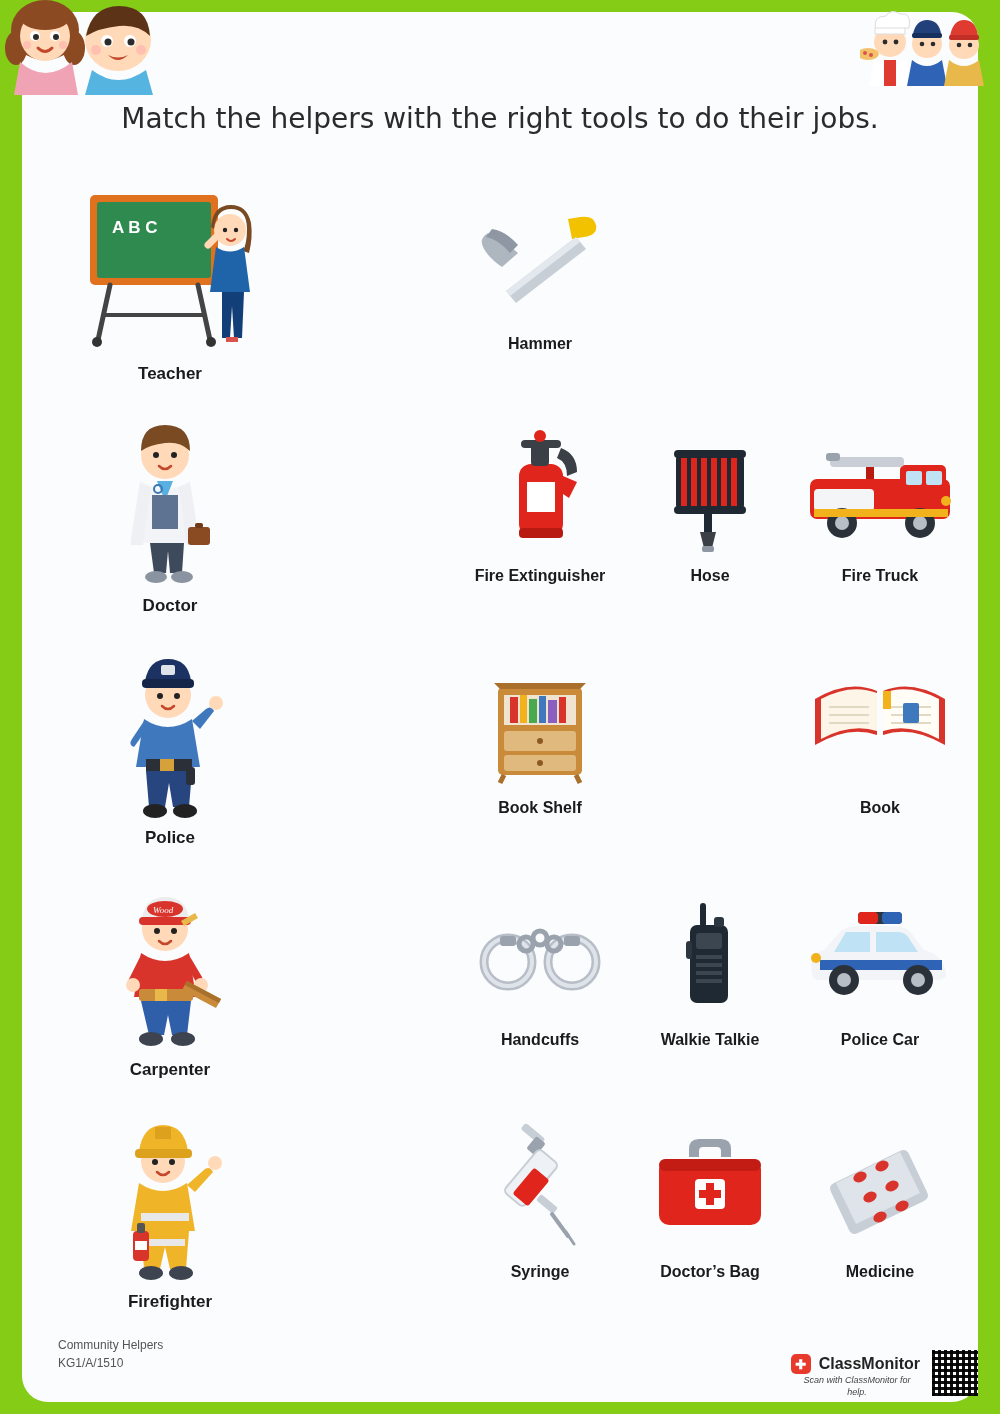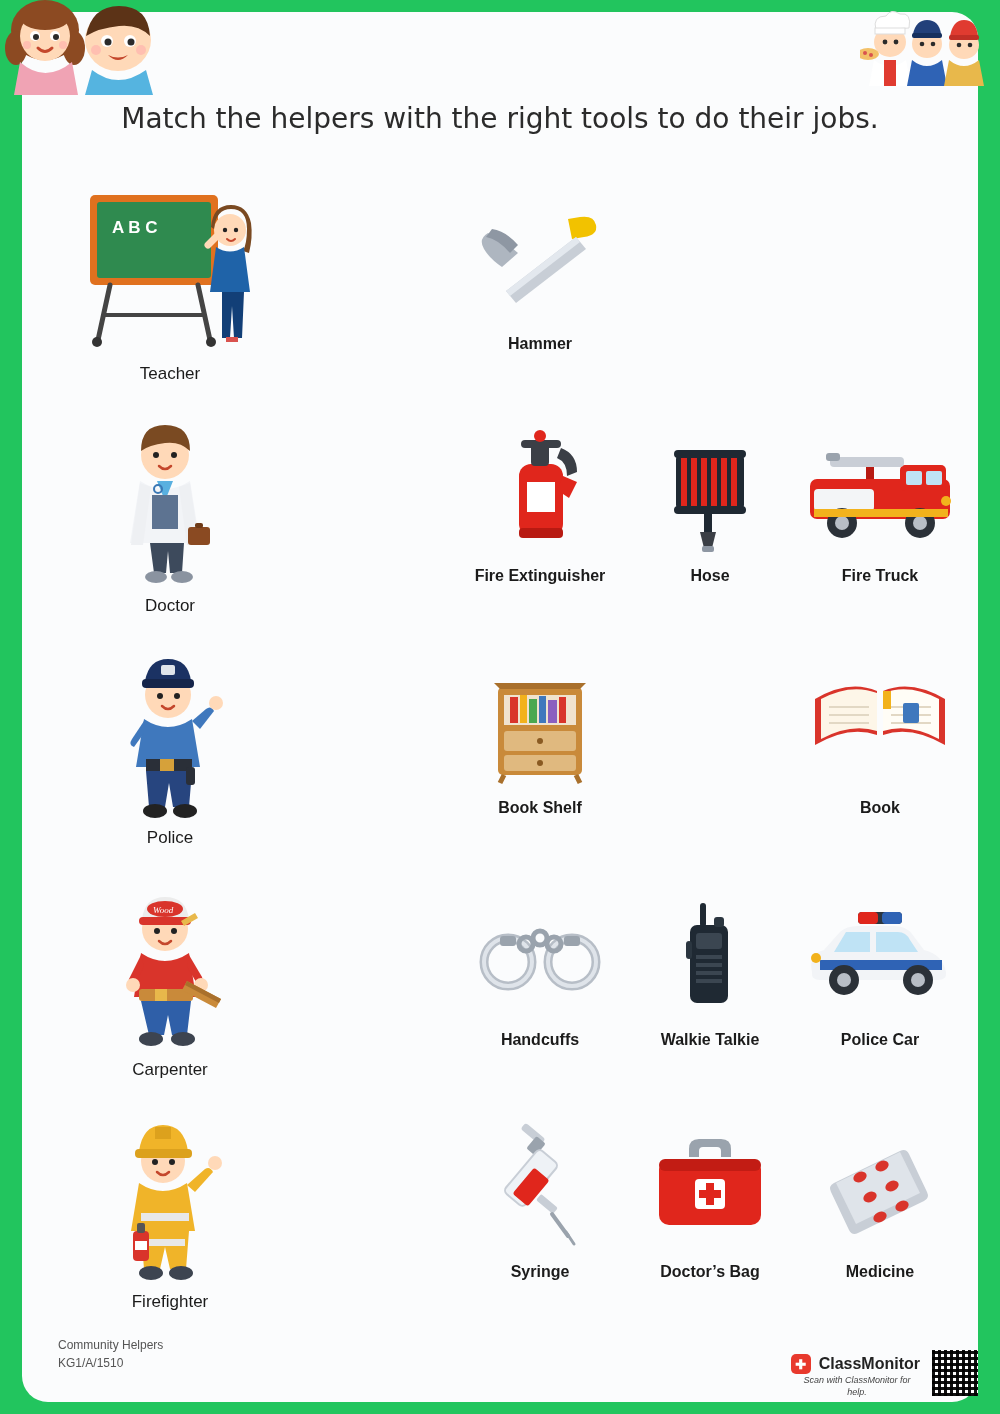--- a/index.html
+++ b/index.html
@@ -5,21 +5,21 @@
   * { box-sizing: border-box; }
   html, body {
     margin: 0; padding: 0;
     width: 1000px; height: 1414px;
     font-family: "Liberation Sans", sans-serif;
     background: #ffffff;
   }
   .page {
     position: relative;
     width: 1000px; height: 1414px;
-    background: #22c55e;
+    background: #84cc16;
     overflow: hidden;
   }
   .sheet {
     position: absolute;
     left: 22px; top: 12px;
     width: 956px; height: 1390px;
     background: #fbfcfd;
     border-radius: 26px;
   }
   
@@ -58,21 +58,21 @@
     text-align: center;
   }
   .helper-art {
     height: 175px;
     display: flex;
     align-items: flex-start;
     justify-content: center;
   }
   .helper-label {
     font-size: 17px;
-    font-weight: normal;
+    font-weight: bold;
     color: #1b1b1b;
     margin-top: 4px;
   }
   .tool-row {
     position: relative;
     height: 232px;
     display: flex;
     justify-content: space-between;
     align-items: flex-start;
   }

